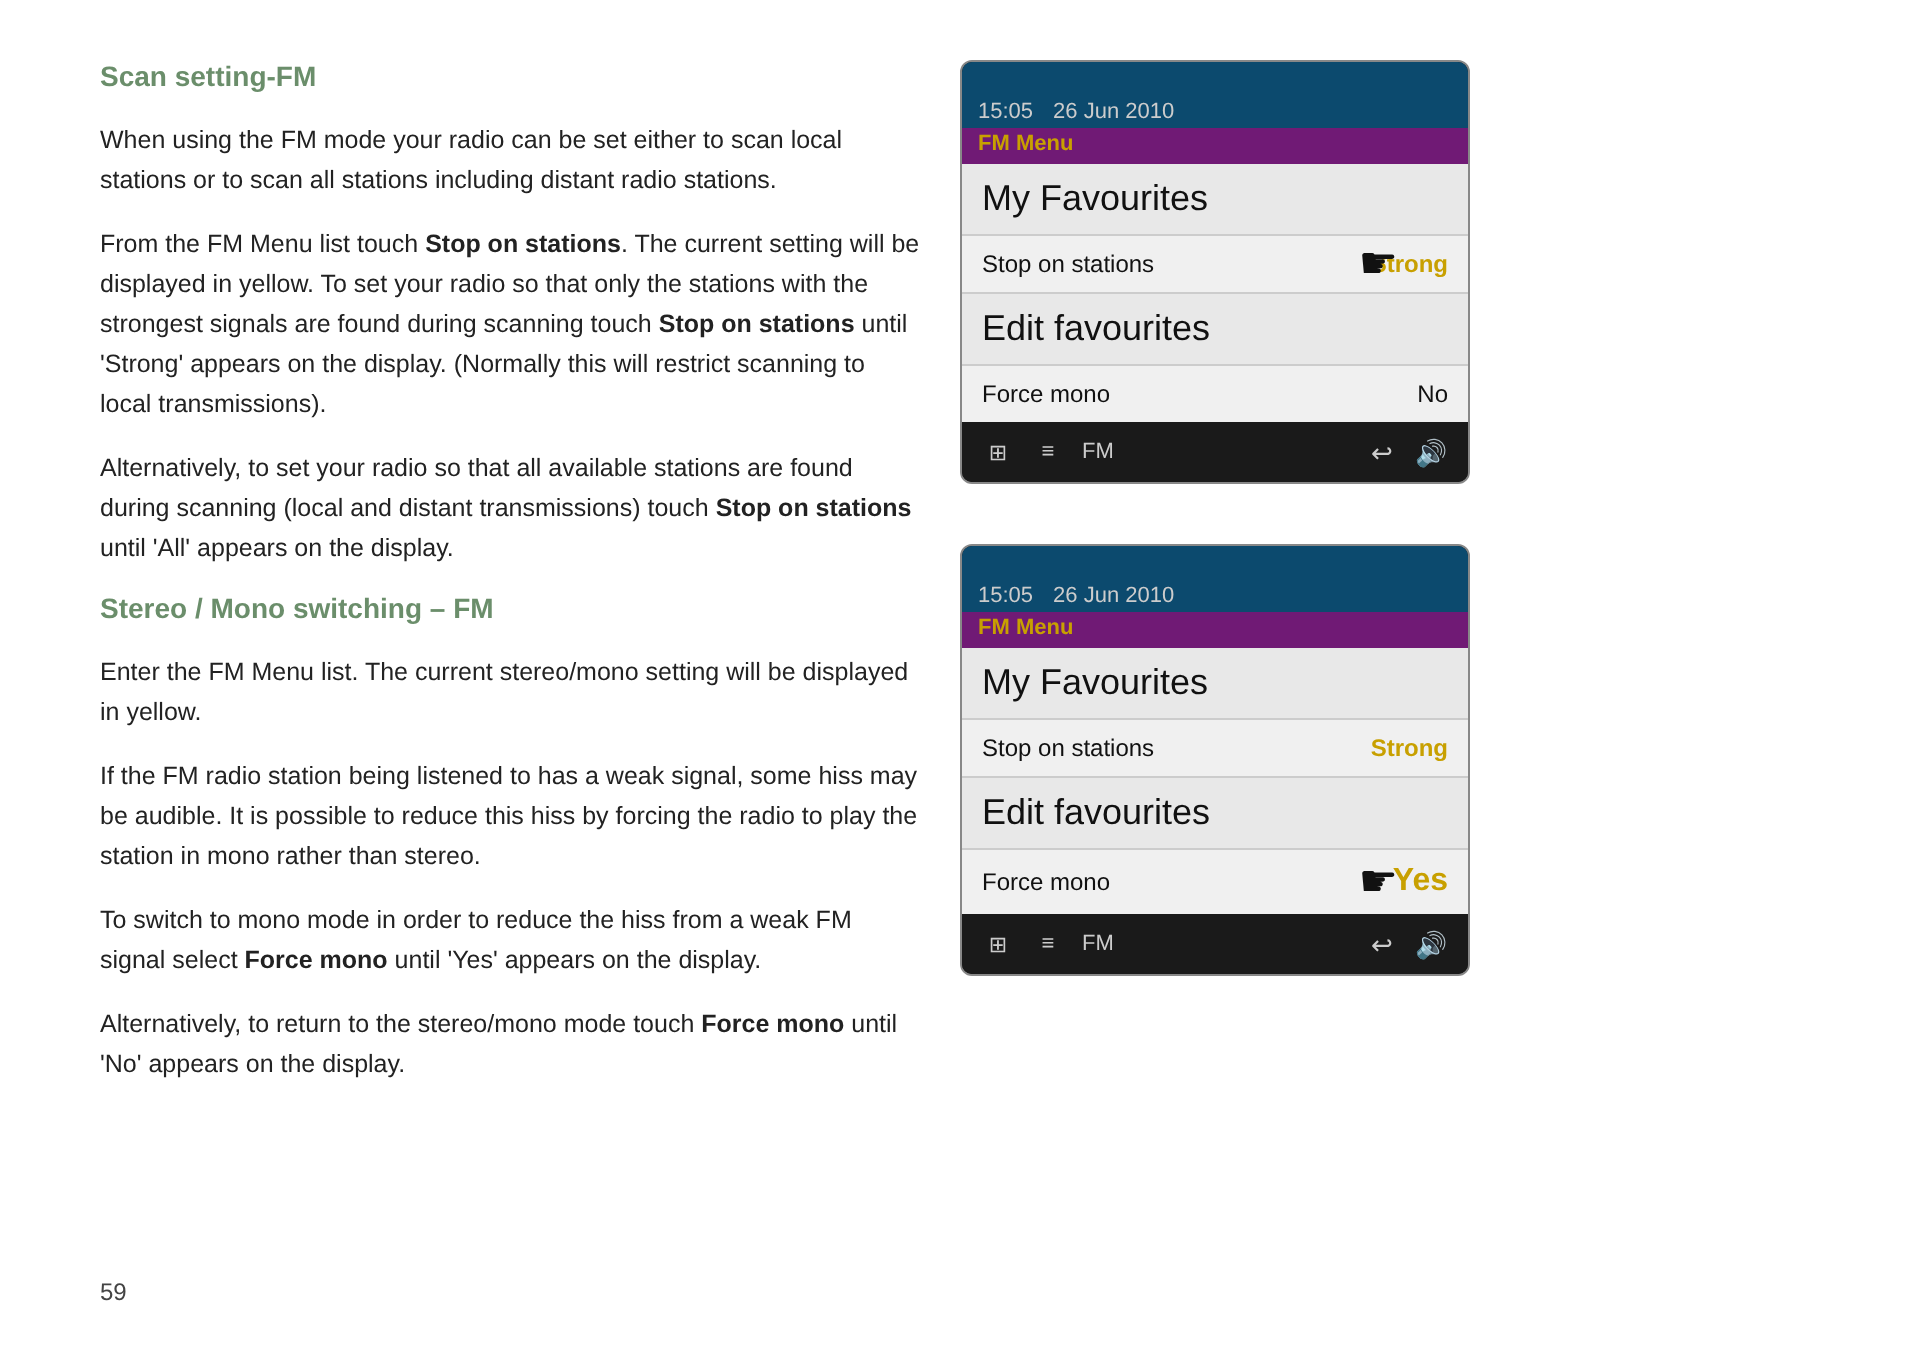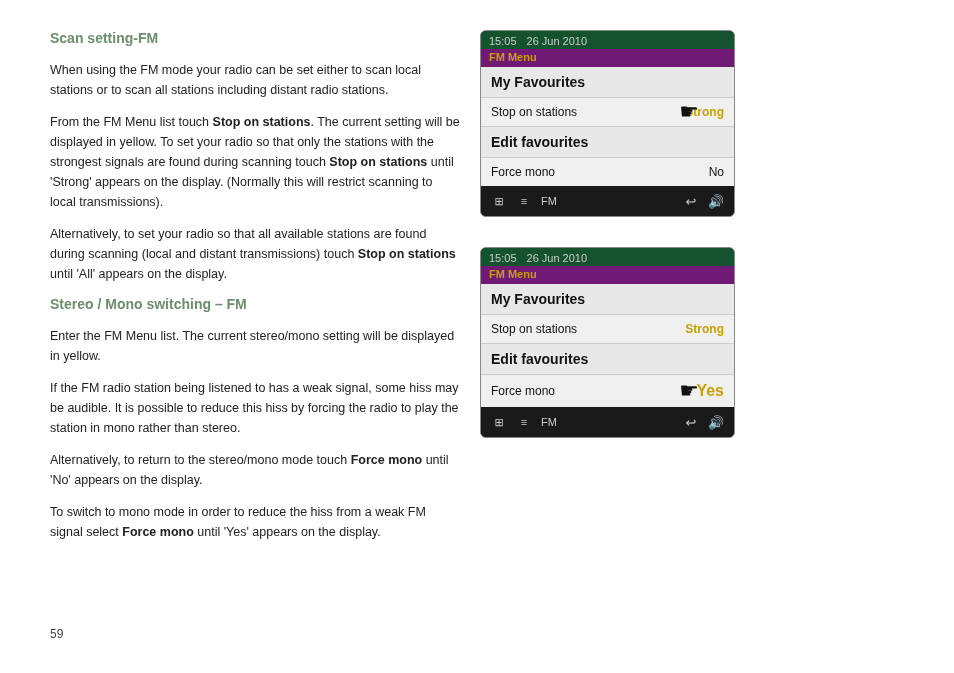--- a/index.html
+++ b/index.html
@@ -41,21 +41,21 @@
       color: #222;
       margin-bottom: 12px;
     }
 
     .body-text b {
       font-weight: bold;
     }
 
     .page-number {
       position: absolute;
-      bottom: 32px;
+      bottom: 20px;
       left: 50px;
       font-size: 12px;
       color: #444;
     }
 
     
     .panels-column {
       display: flex;
       flex-direction: column;
       gap: 30px;
@@ -66,24 +66,24 @@
 
     .radio-panel {
       width: 255px;
       border: 1px solid #888;
       border-radius: 6px;
       background: #1a1a1a;
       overflow: hidden;
     }
 
     .radio-status-bar {
-      background: #14532d;
-      color: #ccc;
-      font-size: 11px;
-      padding: 4px 8px 2px 8px;
+      background: #0c4a6e;
+      color: #ccc;
+      font-size: 11px;
+      padding: 19px 8px 2px 8px;
       display: flex;
       gap: 10px;
     }
 
     .radio-menu-label {
       background: #701a75;
       color: #c8a000;
       font-size: 11px;
       font-weight: bold;
       padding: 2px 8px 4px 8px;
@@ -104,22 +104,22 @@
       border-bottom: 1px solid #ccc;
       position: relative;
       min-height: 28px;
     }
 
     .menu-item:last-child {
       border-bottom: none;
     }
 
     .menu-item.header-item {
-      font-weight: bold;
-      font-size: 14px;
+      font-weight: normal;
+      font-size: 18px;
       background: #e8e8e8;
     }
 
     .menu-item .value-strong {
       color: #c8a000;
       font-weight: bold;
       font-size: 12px;
     }
 
     .menu-item .value-no {
@@ -201,25 +201,25 @@
     </div>
 
     <div style="margin-top: 4px;">
       <div class="section-title">Stereo / Mono switching – FM</div>
 
       <p class="body-text">Enter the FM Menu list. The current stereo/mono setting will be displayed in yellow.</p>
 
       <p class="body-text">If the FM radio station being listened to has a weak signal, some hiss may be audible. It is possible to reduce this hiss by forcing the radio to play the station in mono rather than stereo.</p>
 
       <p class="body-text">
+        <span>To switch to mono mode in order to reduce the hiss from a weak FM signal select </span><b>Force mono</b><span> until 'Yes' appears on the display.</span>
+      </p>
+
+      <p class="body-text">
         <span>Alternatively, to return to the stereo/mono mode touch </span><b>Force mono</b><span> until 'No' appears on the display.</span>
-      </p>
-
-      <p class="body-text">
-        <span>To switch to mono mode in order to reduce the hiss from a weak FM signal select </span><b>Force mono</b><span> until 'Yes' appears on the display.</span>
       </p>
     </div>
   </div>
 
   <div class="panels-column">
 
     <div class="radio-panel">
       <div class="radio-status-bar">
         <span>15:05</span>
         <span>26 Jun 2010</span>

